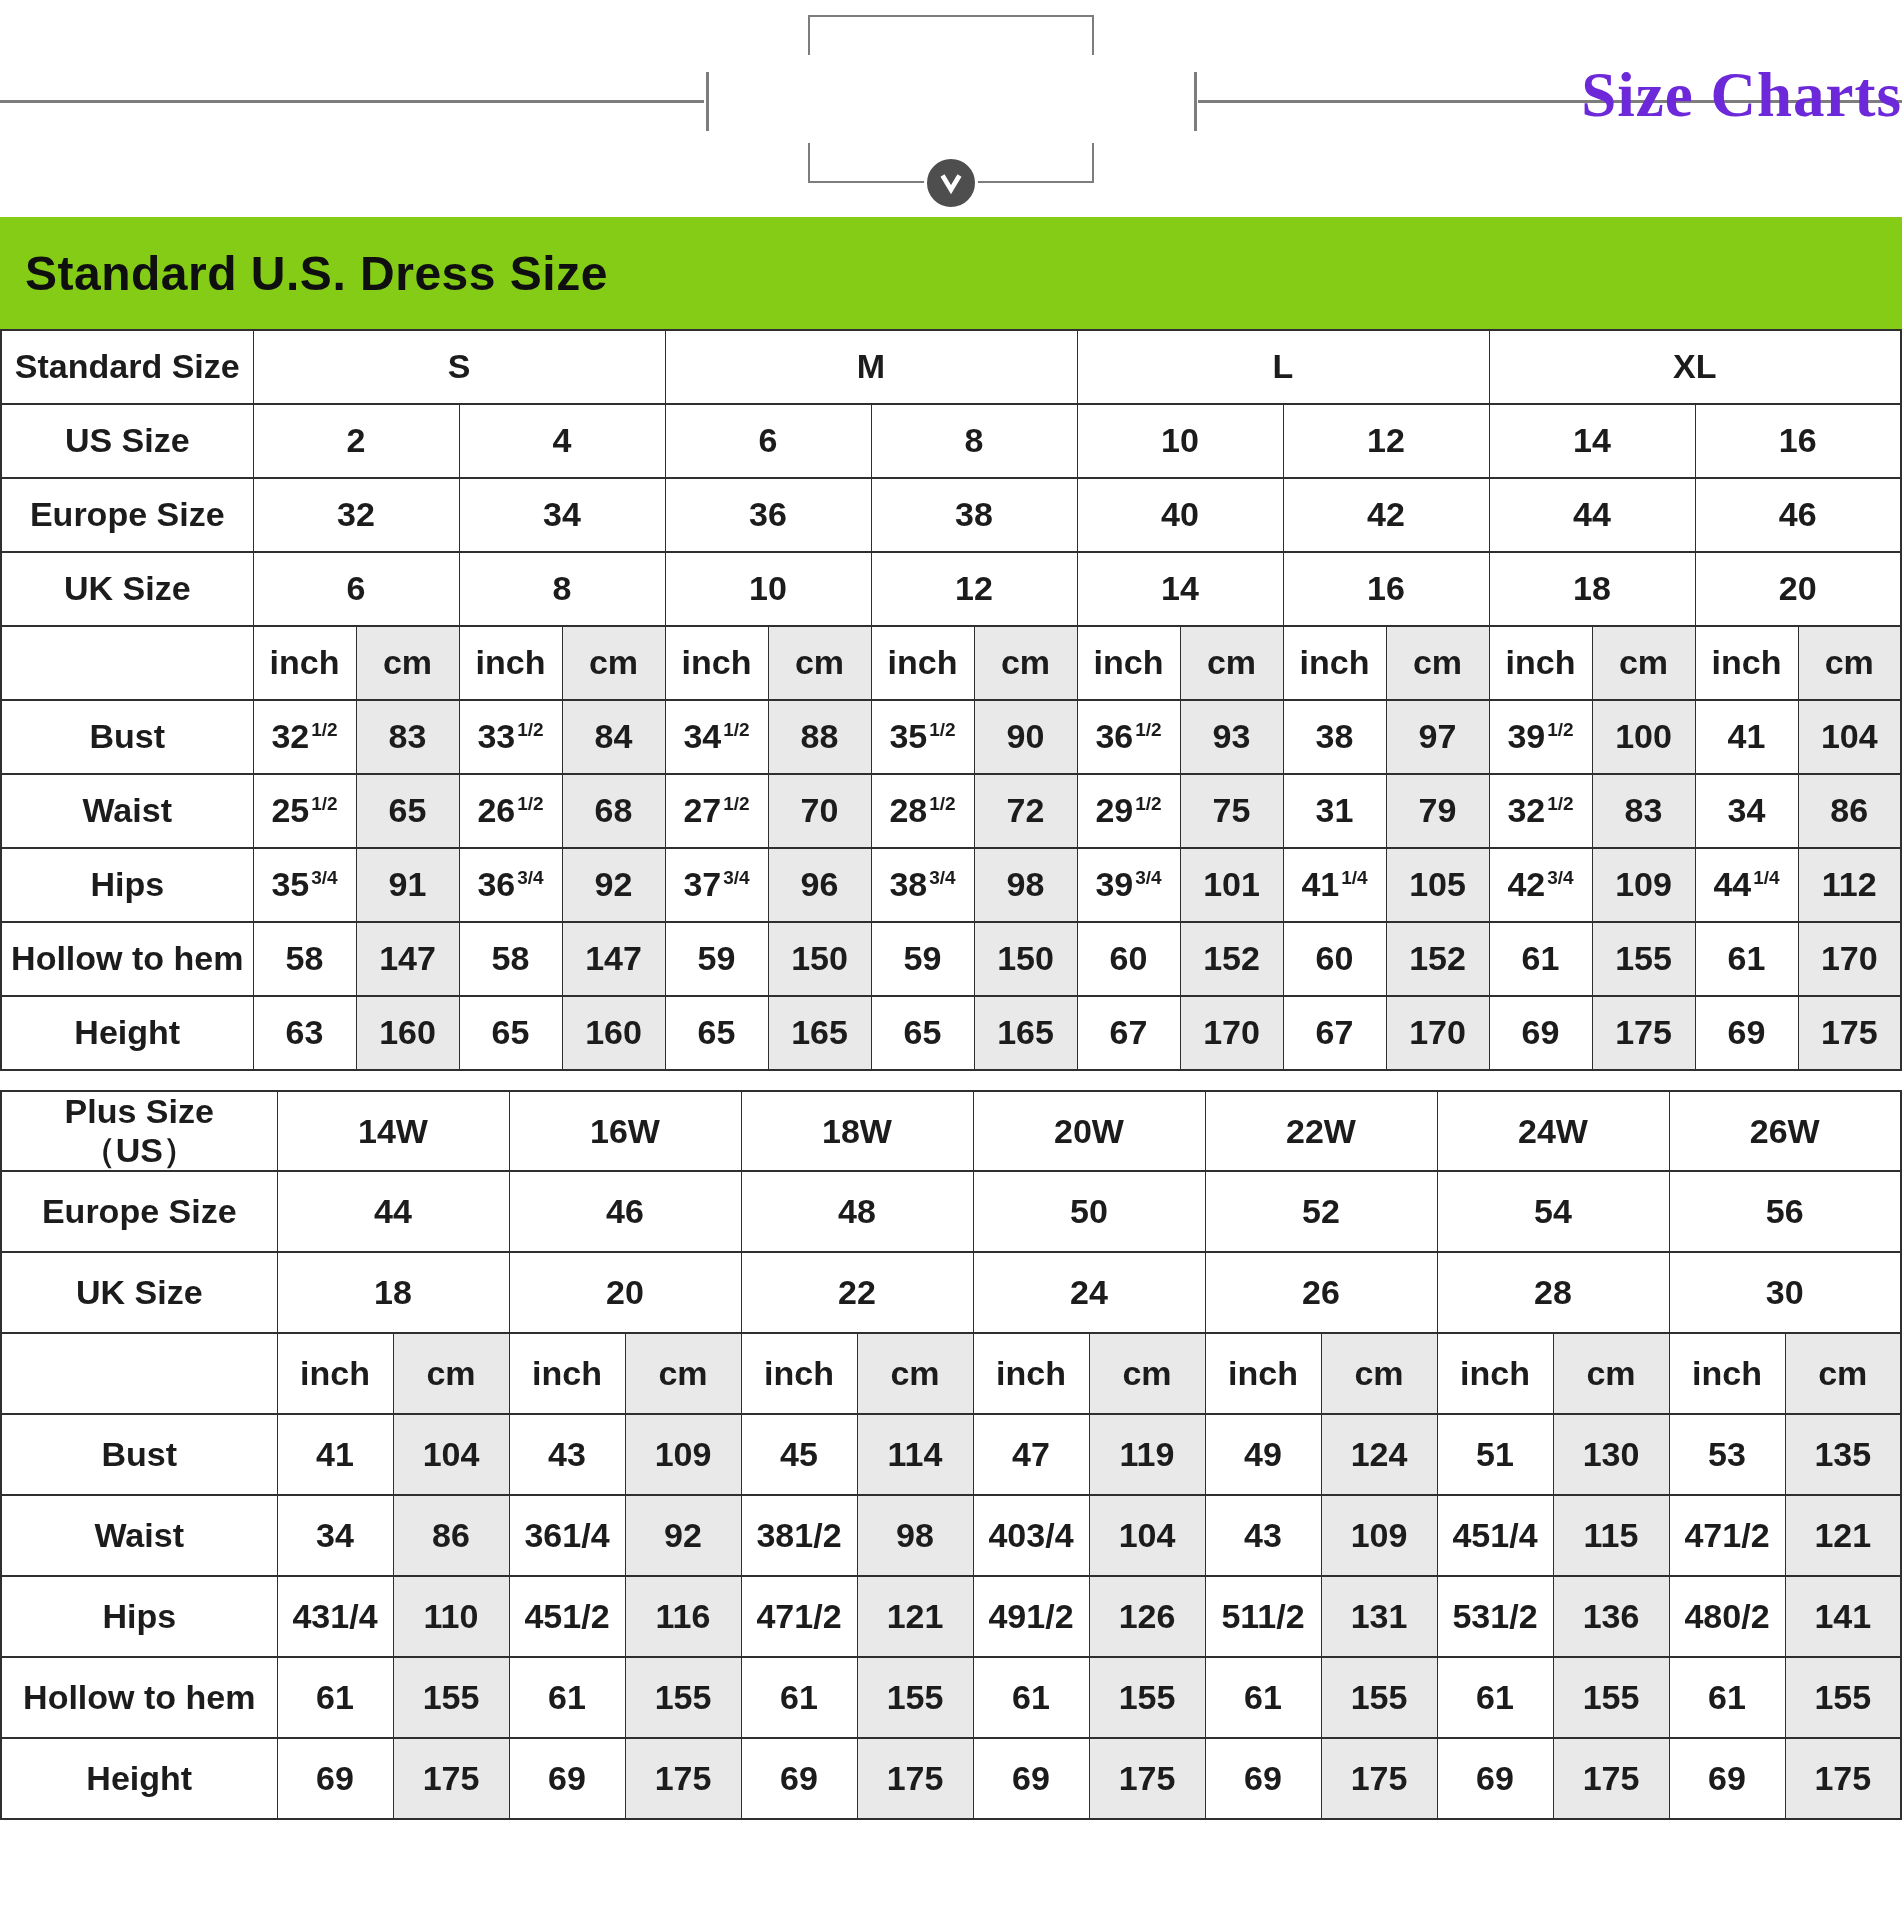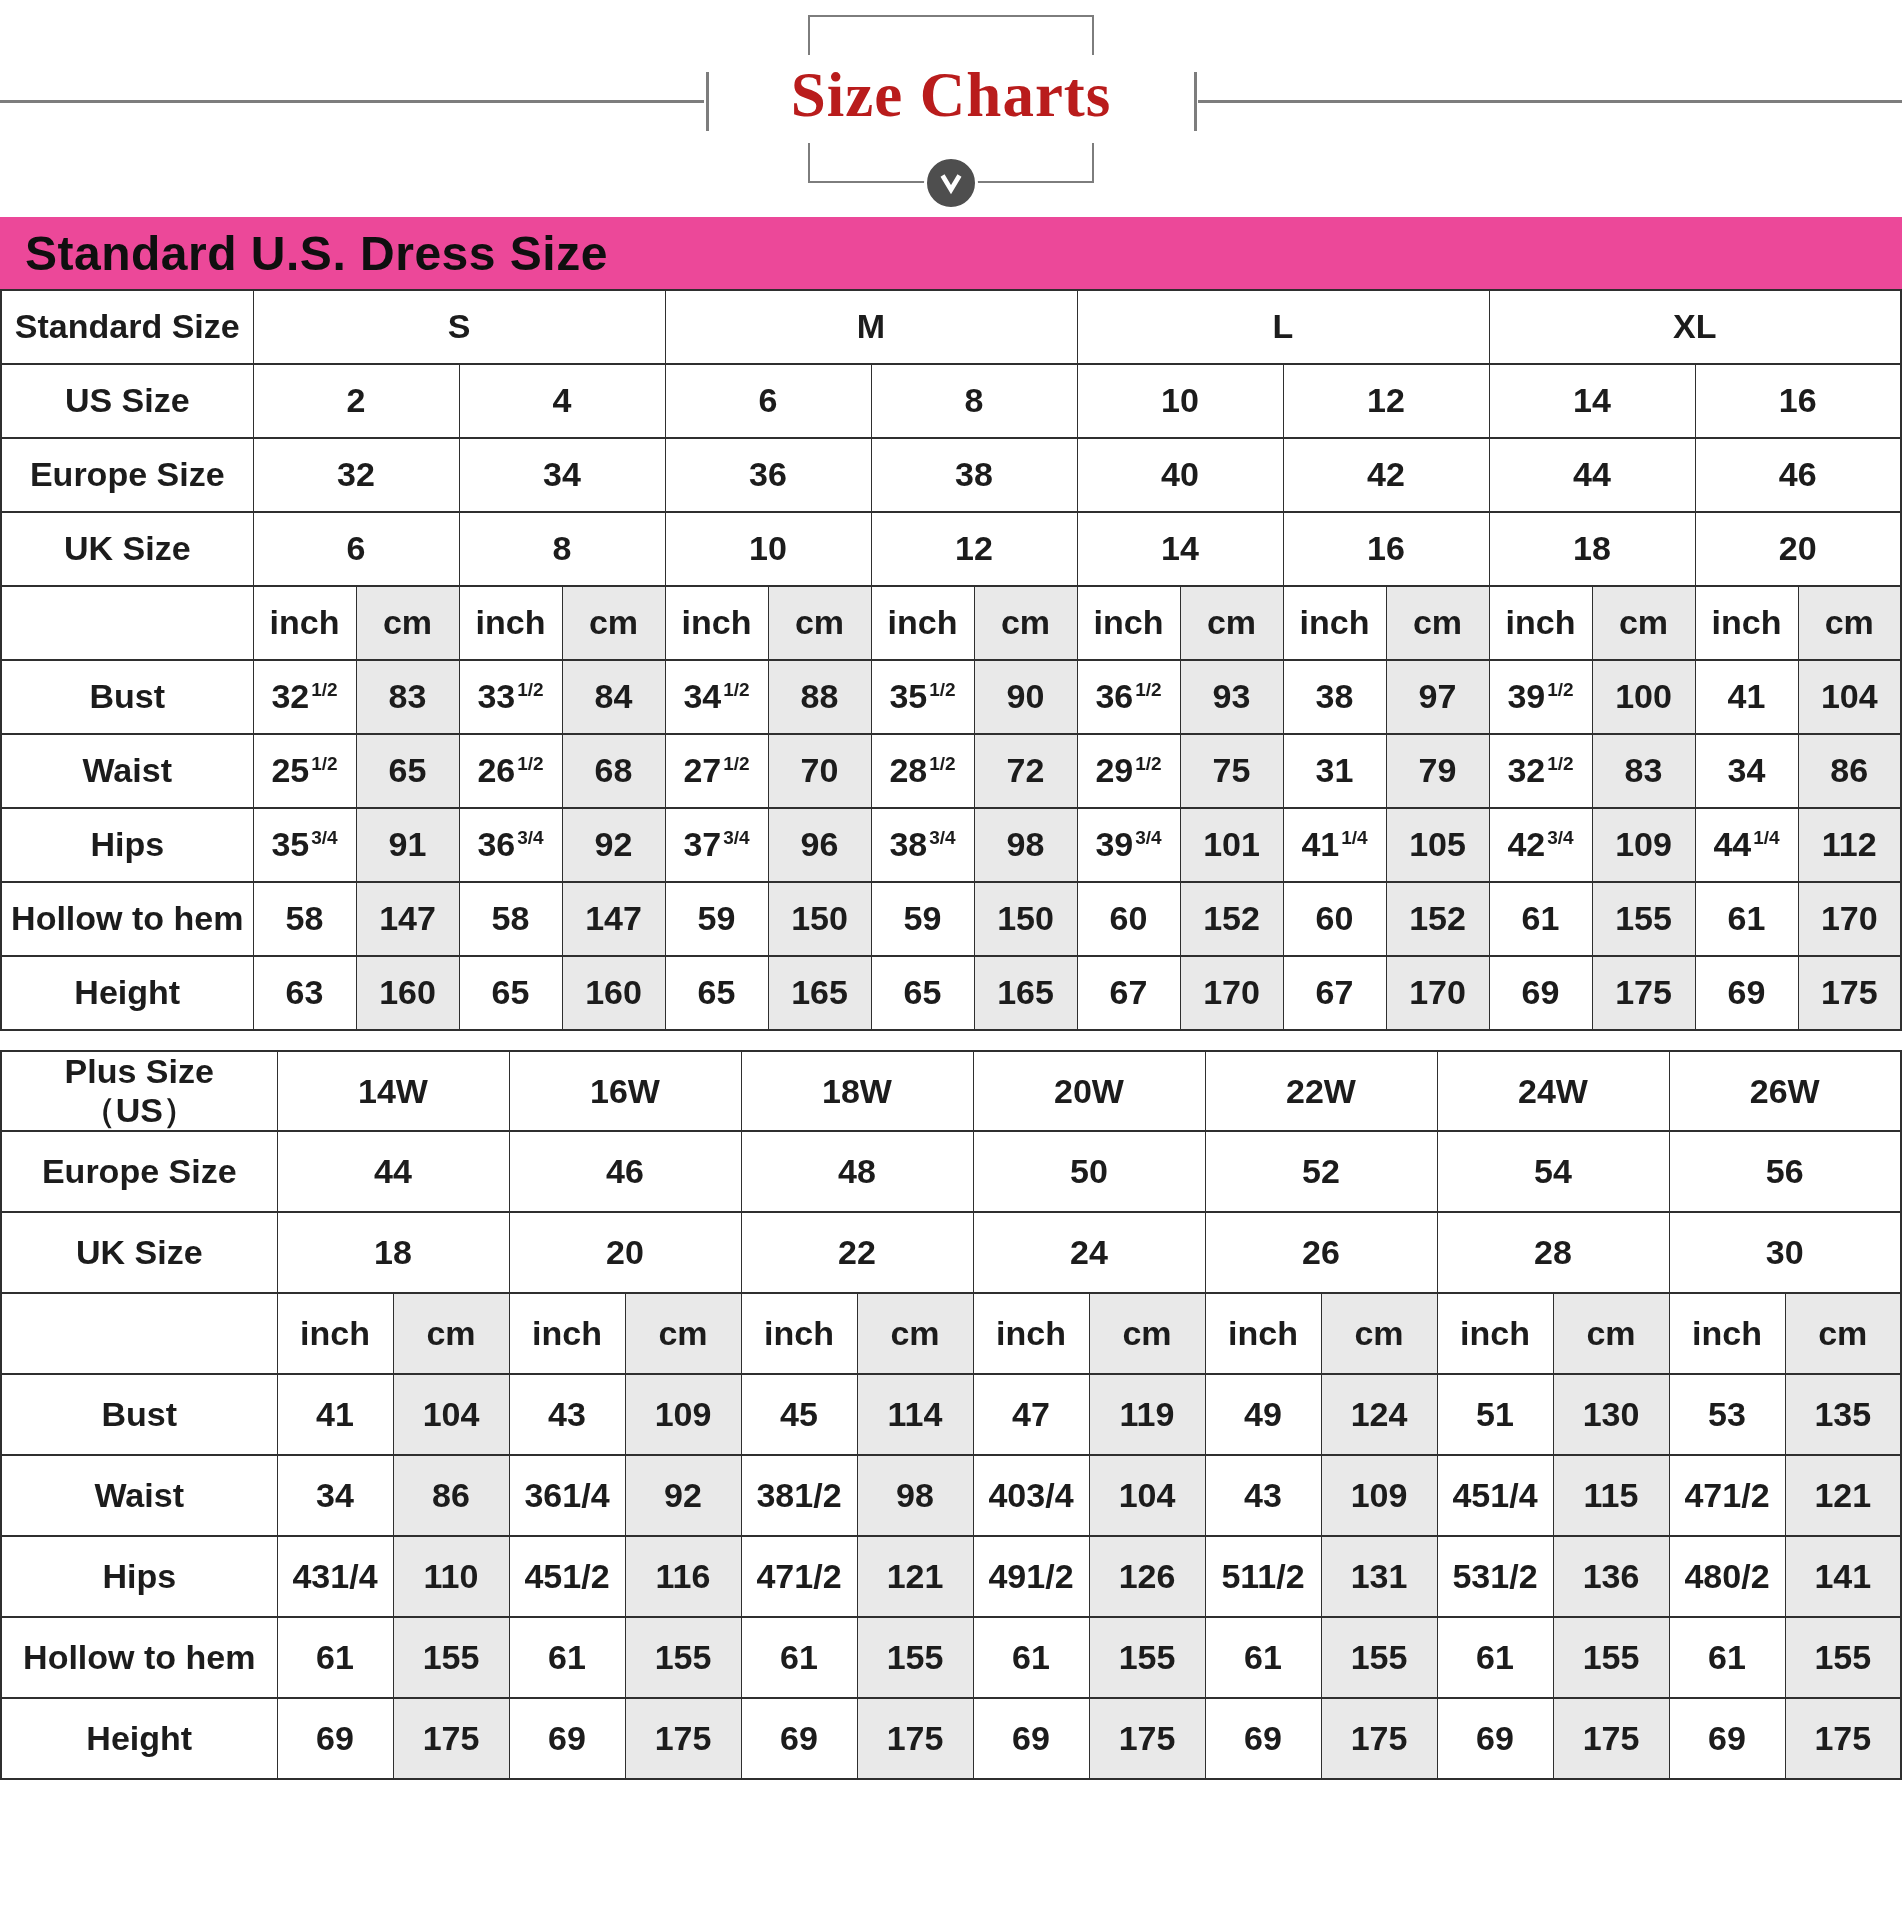--- a/index.html
+++ b/index.html
@@ -18,33 +18,33 @@
   .rule.left  { left: 0; width: 704px; }
   .rule.right { right: 0; width: 704px; }
   .tick { position: absolute; top: 72px; width: 2.9px; height: 59px; background: #7d7d7d; }
   .tick.left  { left: 706px; }
   .tick.right { left: 1194px; }
   .bracket { position: absolute; left: 808px; width: 282px; height: 38px; }
   .bracket.top    { top: 15px;  border: 2.9px solid #7d7d7d; border-bottom: none; }
   .bracket.bottom { top: 143px; border: 2.9px solid #7d7d7d; border-top: none; }
   .hdr-title {
     position: absolute; left: 0; right: 0; top: 59px; margin: 0;
-    text-align: center;
+    text-align: right;
     font-family: "Liberation Serif", serif;
-    font-weight: bold; font-size: 63px; color: #b91c1c; letter-spacing: 1px;
+    font-weight: bold; font-size: 63px; color: #6d28d9; letter-spacing: 1px;
   }
   .chev-circle {
     position: absolute; left: 924px; top: 156px;
     width: 48px; height: 48px; border-radius: 50%;
     background: #4e4e4e; border: 3.8px solid #ffffff;
     display: flex; align-items: center; justify-content: center;
   }
 
   
-  .band { height: 72px; background: #ec4899; display: flex; align-items: center; }
+  .band { height: 112px; background: #84cc16; display: flex; align-items: center; }
   .band h2 {
     margin: 0; padding-left: 25px;
     font-size: 48px; font-weight: bold; color: #0f0f0f; letter-spacing: 0.5px;
   }
   .gap { height: 19px; }
 
   
   table {
     width: 1902px; border-collapse: collapse; table-layout: fixed;
     border: 2.9px solid #2f2f2f;

